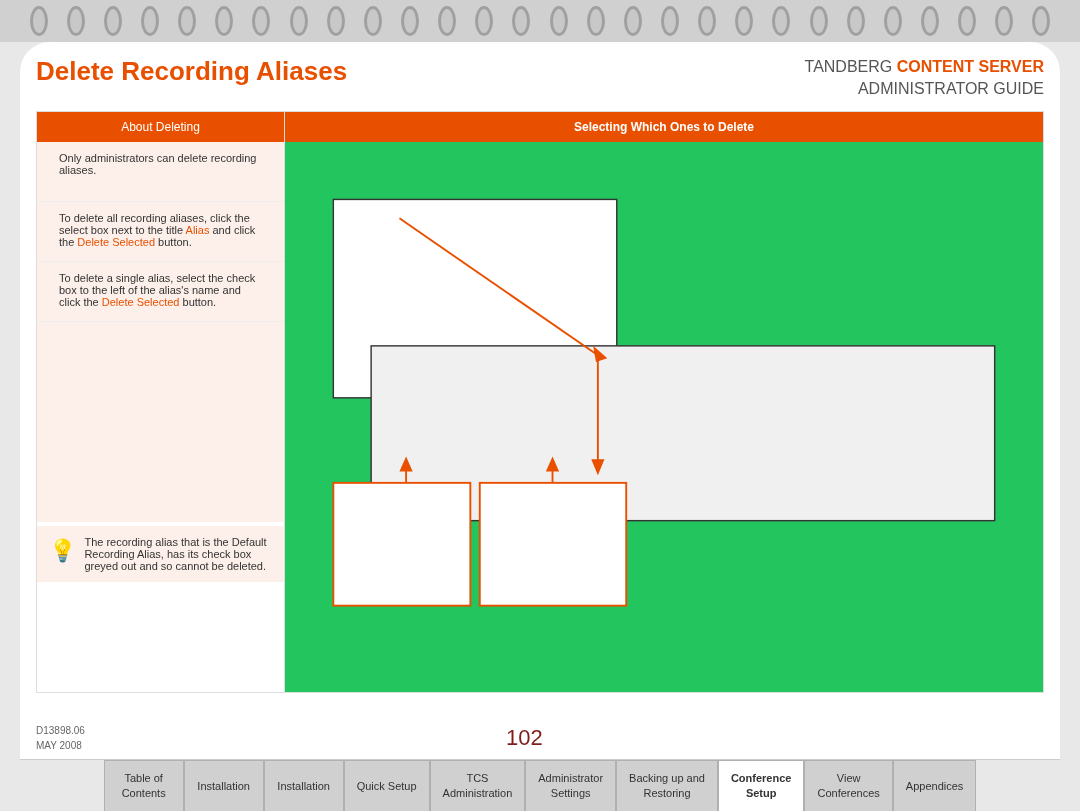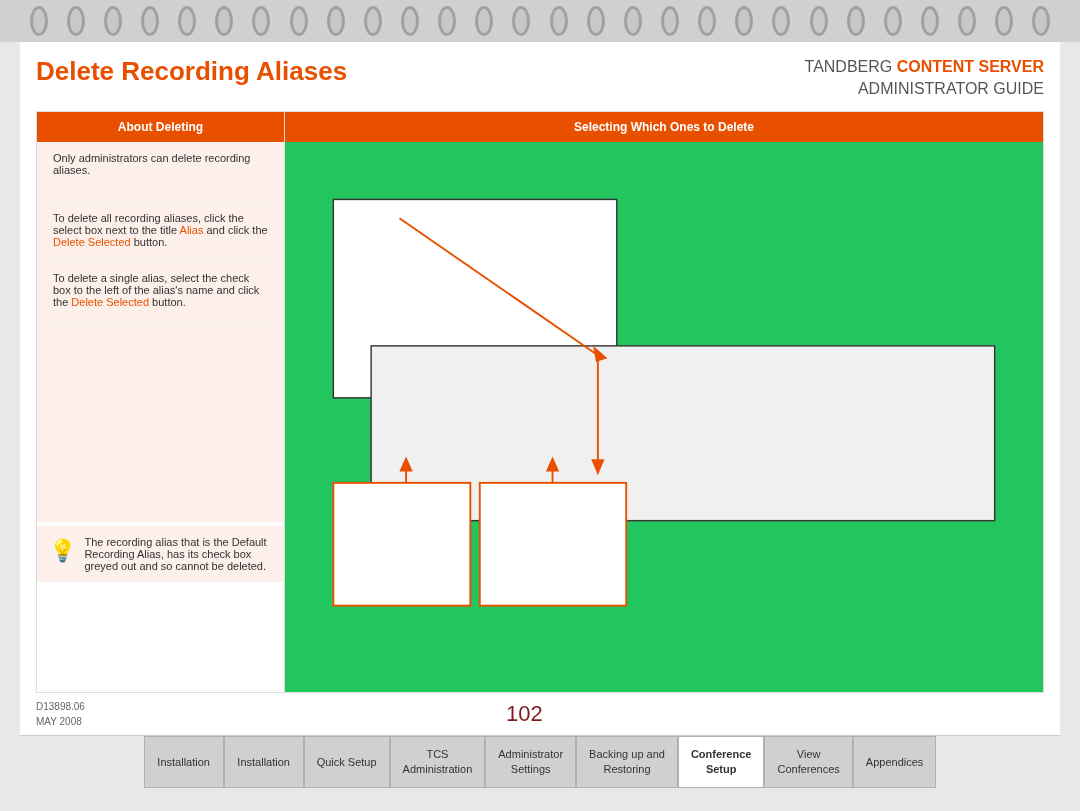--- a/index.html
+++ b/index.html
@@ -33,20 +33,21 @@
       background: #c8c8c8;
     }
 
     
     .page-container {
       width: 1040px;
       margin: 0 auto;
       background: #ffffff;
       min-height: 720px;
       position: relative;
+      border-radius: 30px;
     }
 
     
     .page-header {
       display: flex;
       justify-content: space-between;
       align-items: flex-start;
       padding: 14px 16px 10px 16px;
     }
 
@@ -91,25 +92,25 @@
       min-width: 248px;
       border-right: 1px solid #ddd;
     }
 
     .sidebar-header {
       background: #e85000;
       color: white;
       text-align: center;
       padding: 8px;
       font-size: 12px;
-      font-weight: bold;
+      font-weight: normal;
     }
 
     .sidebar-section {
-      padding: 10px 16px;
+      padding: 10px 22px;
       font-size: 11px;
       color: #333;
       border-bottom: 1px solid #eee;
       background: #fdf0ea;
       min-height: 60px;
     }
 
     .sidebar-section .highlight-name {
       color: #e85000;
     }
@@ -197,20 +198,21 @@
       font-weight: bold;
     }
 
     .page-footer {
       display: flex;
       justify-content: space-between;
       align-items: center;
       padding: 6px 16px;
       font-size: 10px;
       color: #666;
+      margin-top: 24px;
     }
 
     .page-number {
       font-size: 22px;
       color: #7f1d1d;
       text-align: center;
       flex: 1;
     }
 
     .doc-info {
@@ -326,20 +328,21 @@
   <div class="page-footer">
     <div class="doc-info">
       <div>D13898.06</div>
       <div>MAY 2008</div>
     </div>
     <div class="page-number">102</div>
     <div style="width:80px;"></div>
   </div>
 
   <div class="bottom-nav">
+    <button class="nav-btn">Table of<br>Contents</button>
     <button class="nav-btn">Installation</button>
     <button class="nav-btn">Installation</button>
     <button class="nav-btn">Quick Setup</button>
     <button class="nav-btn">TCS<br>Administration</button>
     <button class="nav-btn">Administrator<br>Settings</button>
     <button class="nav-btn">Backing up and<br>Restoring</button>
     <button class="nav-btn active">Conference<br>Setup</button>
     <button class="nav-btn">View<br>Conferences</button>
     <button class="nav-btn">Appendices</button>
   </div>

